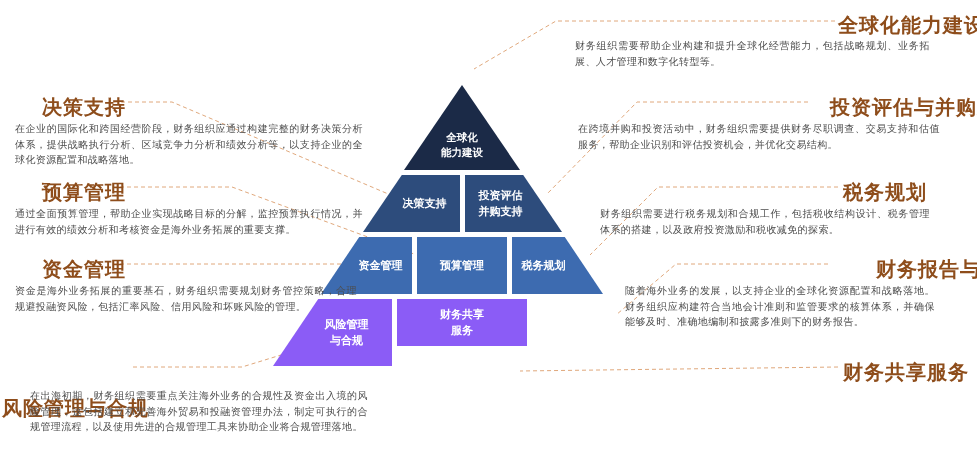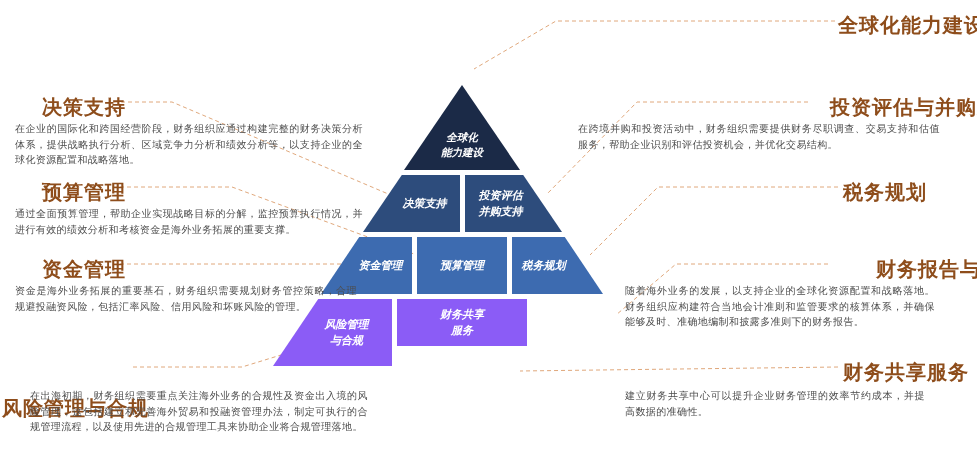--- a/index.html
+++ b/index.html
@@ -2,21 +2,21 @@
 <html><head>
 <meta charset="utf-8">
 <style>
   * { margin:0; padding:0; box-sizing:border-box; }
   html,body { background:#ffffff; }
   body { font-family:"DejaVu Sans","Liberation Sans",sans-serif; }
   .canvas { position:relative; width:977px; height:450px; background:#ffffff; overflow:hidden; }
   .leaders { position:absolute; left:0; top:0; width:977px; height:450px; pointer-events:none; }
   .leaders polyline { fill:none; stroke:#e0a87c; stroke-width:1; stroke-dasharray:4 3; }
 
-  .pyramid { position:absolute; left:273px; top:85px; width:378px; height:281px;font-style:italic; }
+  .pyramid { position:absolute; left:273px; top:85px; width:378px; height:281px; }
   .block {
     position:absolute; display:flex; align-items:center; justify-content:center;
     color:#ffffff; font-weight:bold; font-size:11px; line-height:1.45;
     text-align:center; white-space:pre-line;
   }
   .lvl1 { background:#1b2a47; }
   .lvl2 { background:#2d4c7c; }
   .lvl3 { background:#3d6bb0; }
   .lvl4 { background:#8b5cf6; }
   .tri  { align-items:flex-end; padding-bottom:10px; font-size:10.5px; }
@@ -88,25 +88,26 @@
   <div class="ann-title" style="left:42px; top:179px;">预算管理</div>
   <div class="ann-body" style="left:15px; top:206px; width:348px;">通过全面预算管理，帮助企业实现战略目标的分解，监控预算执行情况，并进行有效的绩效分析和考核资金是海外业务拓展的重要支撑。</div>
 
   <div class="ann-title" style="left:42px; top:256px;">资金管理</div>
   <div class="ann-body" style="left:15px; top:283px; width:342px;">资金是海外业务拓展的重要基石，财务组织需要规划财务管控策略，合理规避投融资风险，包括汇率风险、信用风险和坏账风险的管理。</div>
 
   <div class="ann-title" style="left:2px; top:359px;margin-top:36px;">风险管理与合规</div>
   <div class="ann-body" style="left:30px; top:388px; width:338px;">在出海初期，财务组织需要重点关注海外业务的合规性及资金出入境的风险管理，这包括建立和完善海外贸易和投融资管理办法，制定可执行的合规管理流程，以及使用先进的合规管理工具来协助企业将合规管理落地。</div>
 
   <div class="ann-title" style="left:838px; top:12px;">全球化能力建设</div>
+  <div class="ann-body" style="left:575px; top:38px; width:355px;">财务组织需要帮助企业构建和提升全球化经营能力，包括战略规划、业务拓展、人才管理和数字化转型等。</div>
 
   <div class="ann-title" style="left:830px; top:94px;">投资评估与并购支持</div>
   <div class="ann-body" style="left:578px; top:121px; width:362px;">在跨境并购和投资活动中，财务组织需要提供财务尽职调查、交易支持和估值服务，帮助企业识别和评估投资机会，并优化交易结构。</div>
 
   <div class="ann-title" style="left:843px; top:179px;">税务规划</div>
+  <div class="ann-body" style="left:600px; top:206px; width:330px;">财务组织需要进行税务规划和合规工作，包括税收结构设计、税务管理体系的搭建，以及政府投资激励和税收减免的探索。</div>
 
   <div class="ann-title" style="left:876px; top:256px;">财务报告与披露</div>
   <div class="ann-body" style="left:625px; top:283px; width:310px;">随着海外业务的发展，以支持企业的全球化资源配置和战略落地。财务组织应构建符合当地会计准则和监管要求的核算体系，并确保能够及时、准确地编制和披露多准则下的财务报告。</div>
 
   <div class="ann-title" style="left:843px; top:359px;">财务共享服务</div>
-  <div class="ann-body" style="left:625px; top:388px; width:300px;">建立财务共享中心可以提升企业财务管理的效率节约成本，并提高数据的准确性。</div>
 
 </div>
 
 </body></html>

